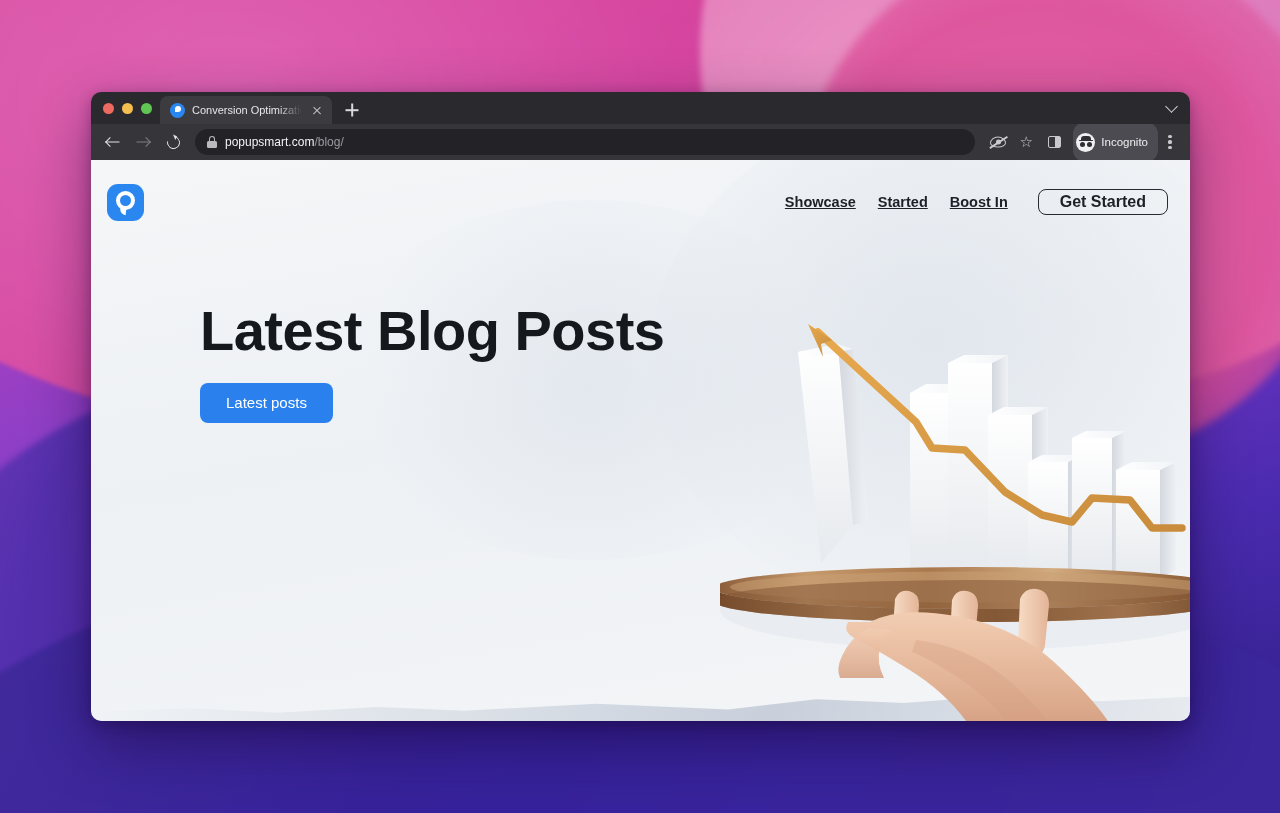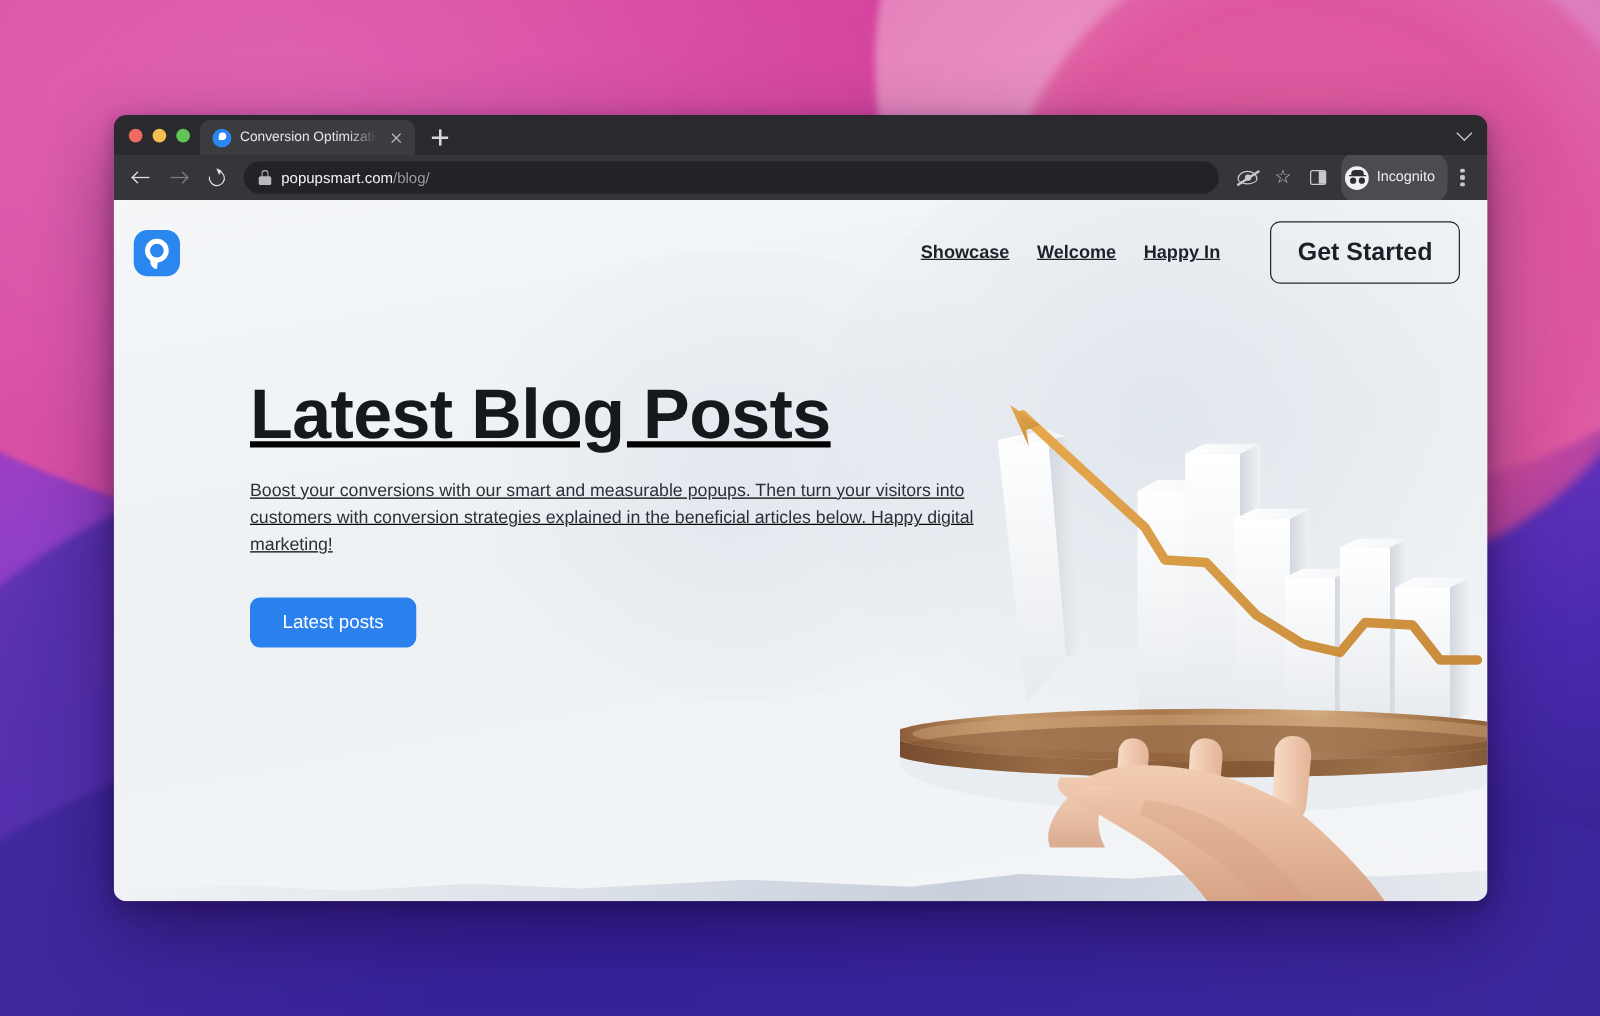--- a/index.html
+++ b/index.html
@@ -448,41 +448,40 @@
   }
   .nav-spacer { flex: 1 1 auto; }
   .nav-links { display: flex; align-items: center; gap: 22px; }
   .nav-link {
     font-size: 14.5px;
     font-weight: bold;
     color: #1d2026;
     white-space: nowrap;
   }
   .get-started {
-    margin-left: 40px;
-    height: 50px;
+    margin-left: 30px;
+    height: 26px;
     padding: 0 21px;
     border: 1.4px solid #262a31;
     border-radius: 8px;
     background: transparent;
     font-family: "Liberation Sans", sans-serif;
-    font-size: 20px;
+    font-size: 16px;
     font-weight: bold;
     color: #1d2026;
     display: flex;
     align-items: center;
     white-space: nowrap;
   }
 
   
   .hero {
     position: relative;
     padding: 58px 12px 0 109px;
     z-index: 5;
-    text-decoration: underline;
   }
   .hero-title {
     font-size: 56px;
     font-weight: bold;
     color: #15181d;
     letter-spacing: -.5px;
     line-height: 1.05;
     margin-bottom: 22px;
   }
   .hero-lede {
@@ -732,30 +731,29 @@
     </div>
 
     <div class="site-nav">
       <div class="site-logo">
         <span class="bubble"></span>
         <span class="tail"></span>
       </div>
       <div class="nav-spacer"></div>
       <div class="nav-links">
         <a class="nav-link" href="#">Showcase</a>
-        <a class="nav-link" href="#">Welcome</a>
-        <a class="nav-link" href="#">Happy In</a>
+        <a class="nav-link" href="#">Started</a>
+        <a class="nav-link" href="#">Boost In</a>
       </div>
       <button class="get-started">Get Started</button>
     </div>
 
     <div class="hero">
       <h1 class="hero-title">Latest Blog Posts</h1>
 
 
-      <p class="hero-body">Boost your conversions with our smart and measurable popups. Then turn your visitors into customers with conversion strategies explained in the beneficial articles below. Happy digital marketing!</p>
 
       <button class="cta">Latest posts</button>
     </div>
 
     <div class="vp-mountain"></div>
   </div>
 </div>
 
 </body></html>

